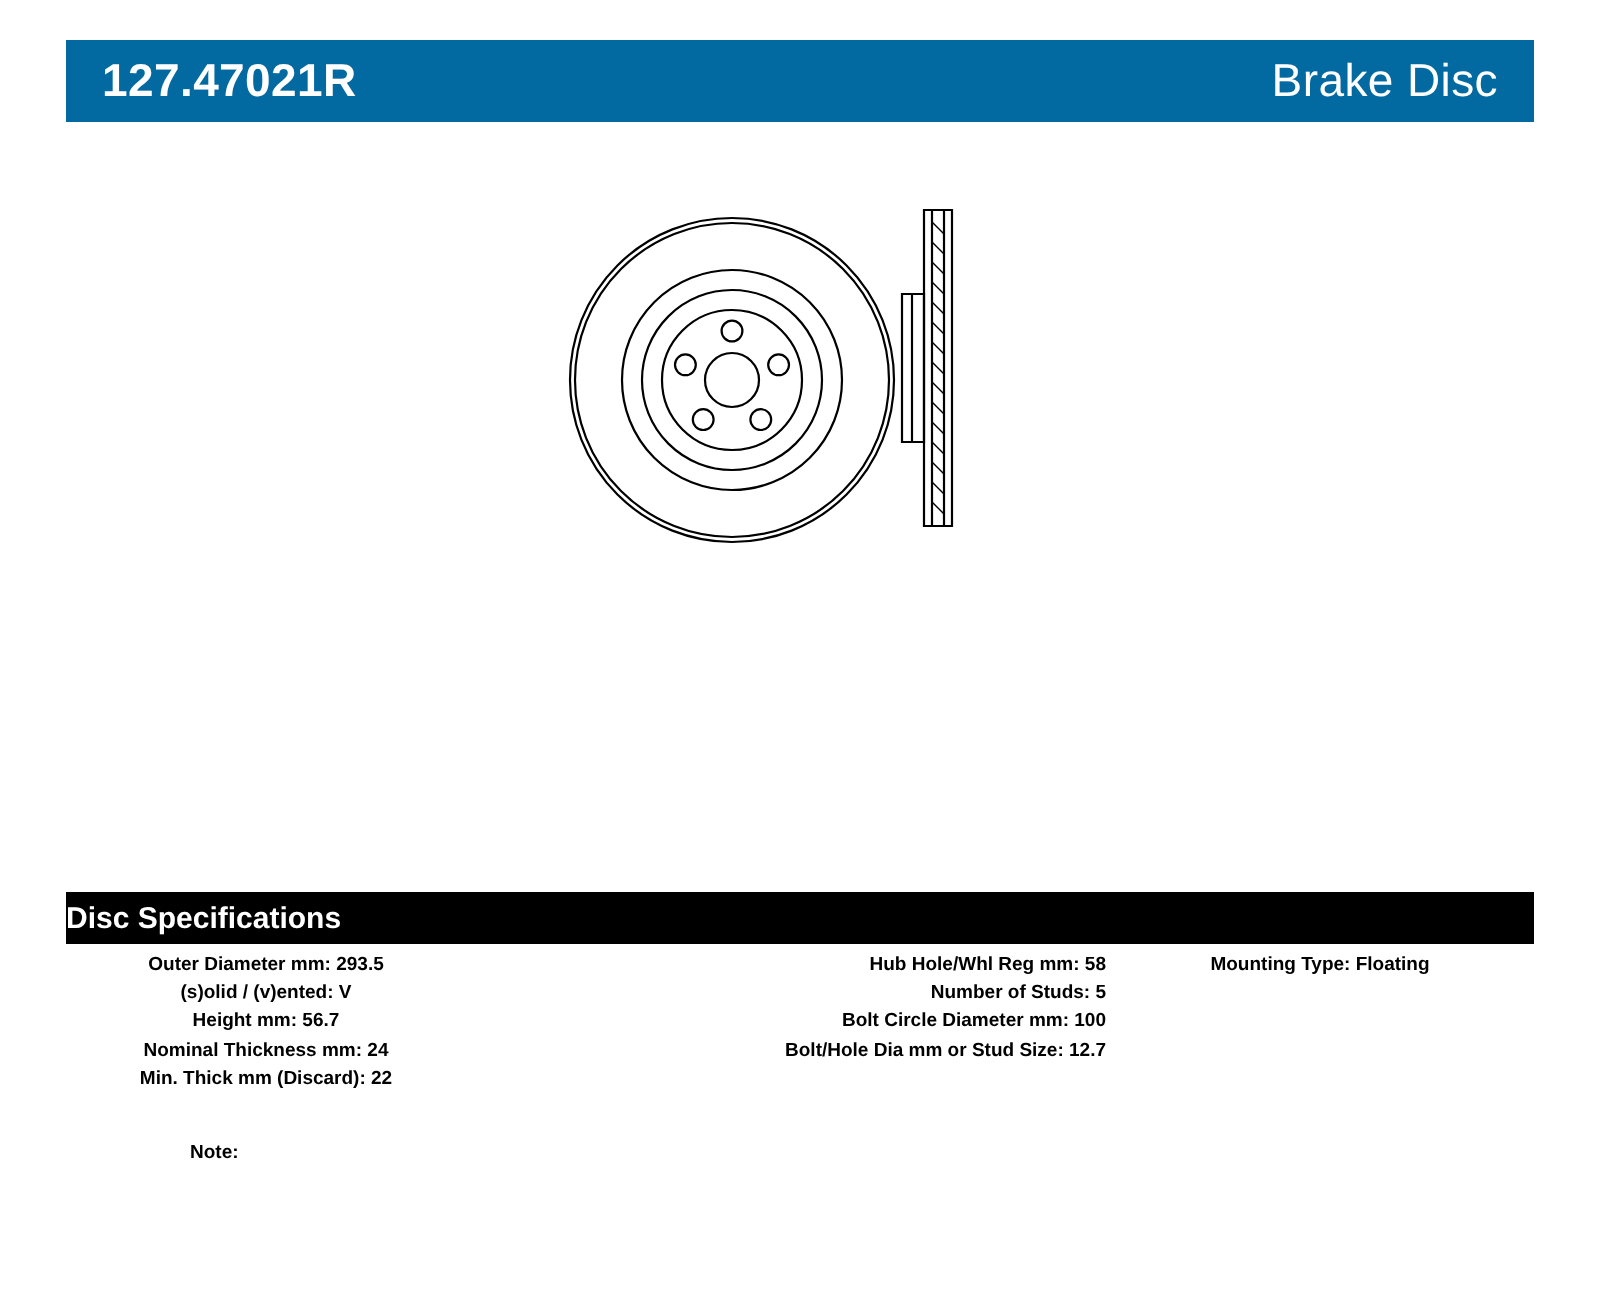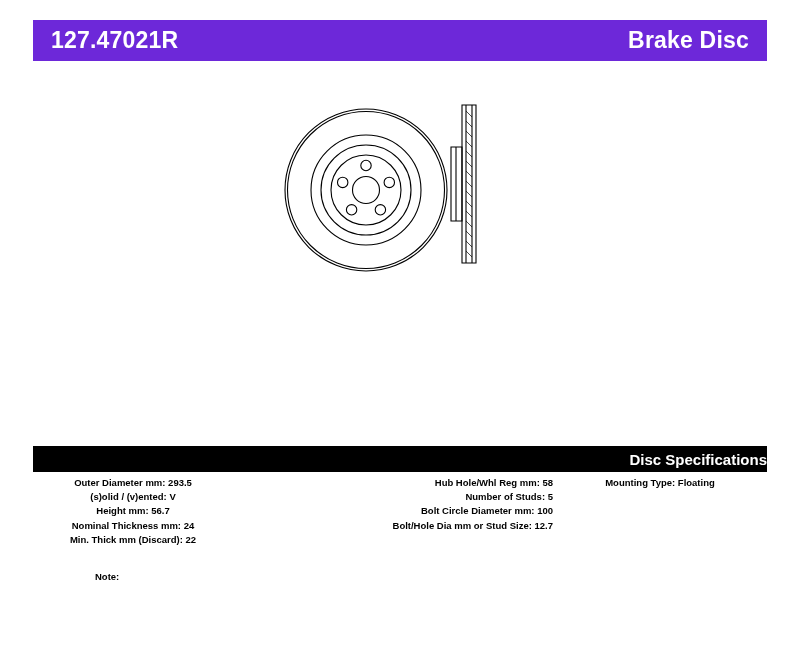--- a/index.html
+++ b/index.html
@@ -16,38 +16,38 @@
     overflow: hidden;
   }
 
   
   .header-bar {
     position: absolute;
     left: 33px;
     top: 20px;
     width: 734px;
     height: 41px;
-    background: #6d28d9;
+    background: #0369a1;
     display: flex;
     align-items: center;
     justify-content: space-between;
     box-sizing: border-box;
     padding: 0 18px;
   }
   .header-part-number {
     color: #ffffff;
     font-size: 23px;
     font-weight: bold;
     letter-spacing: 0.2px;
     line-height: 1;
   }
   .header-title {
     color: #ffffff;
     font-size: 23px;
-    font-weight: bold;
+    font-weight: normal;
     letter-spacing: 0.2px;
     line-height: 1;
   }
 
   
   .drawing-area {
     position: absolute;
     left: 280px;
     top: 95px;
     width: 240px;
@@ -57,21 +57,21 @@
   
   .spec-title-bar {
     position: absolute;
     left: 33px;
     top: 446px;
     width: 734px;
     height: 26px;
     background: #000000;
     display: flex;
     align-items: center;
-    justify-content: flex-end;
+    justify-content: flex-start;
   }
   .spec-title {
     color: #ffffff;
     font-size: 15px;
     font-weight: bold;
   }
 
   .spec-columns {
     position: absolute;
     left: 33px;

